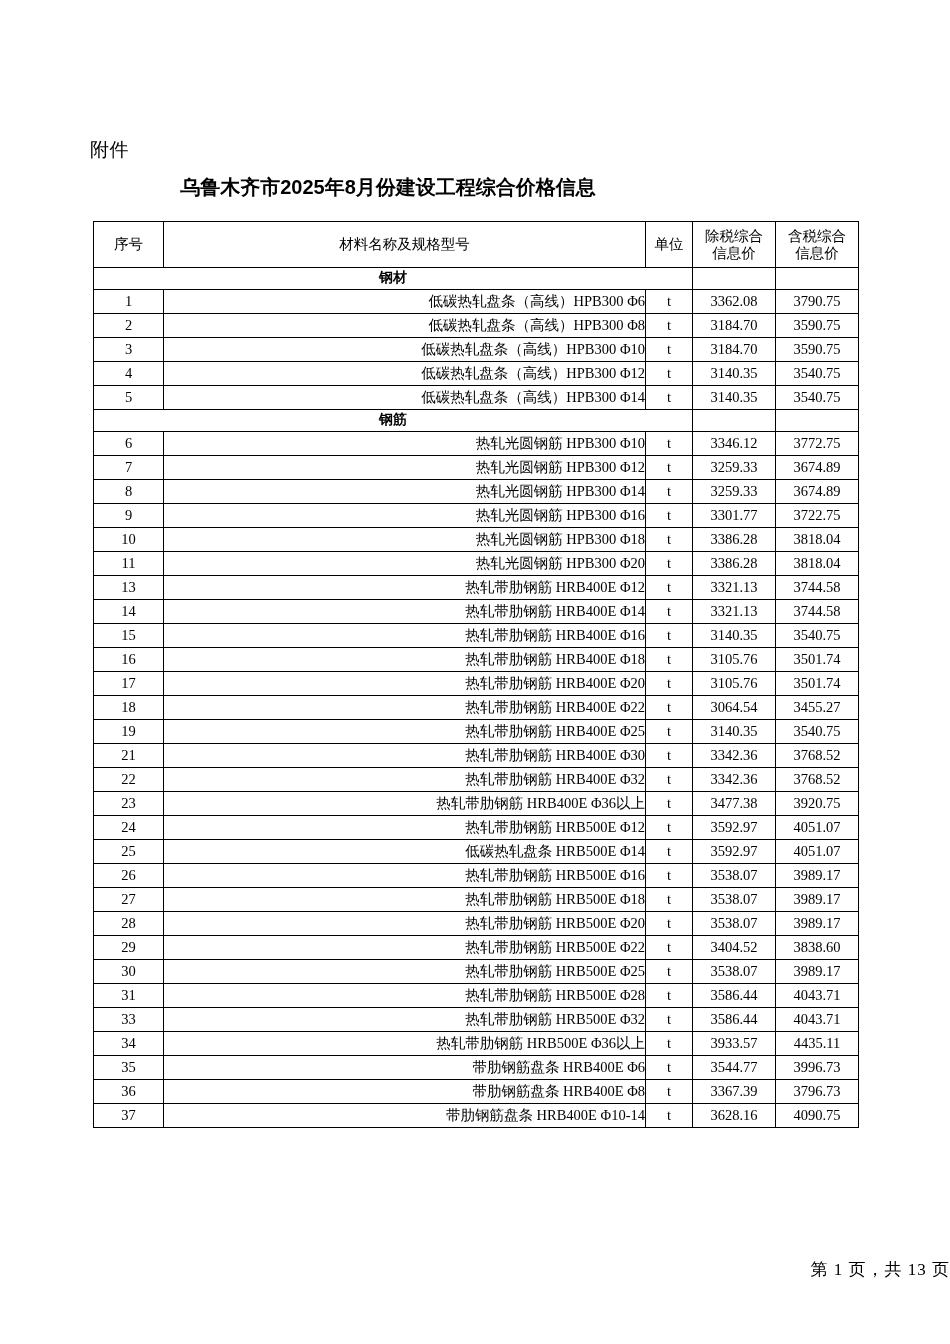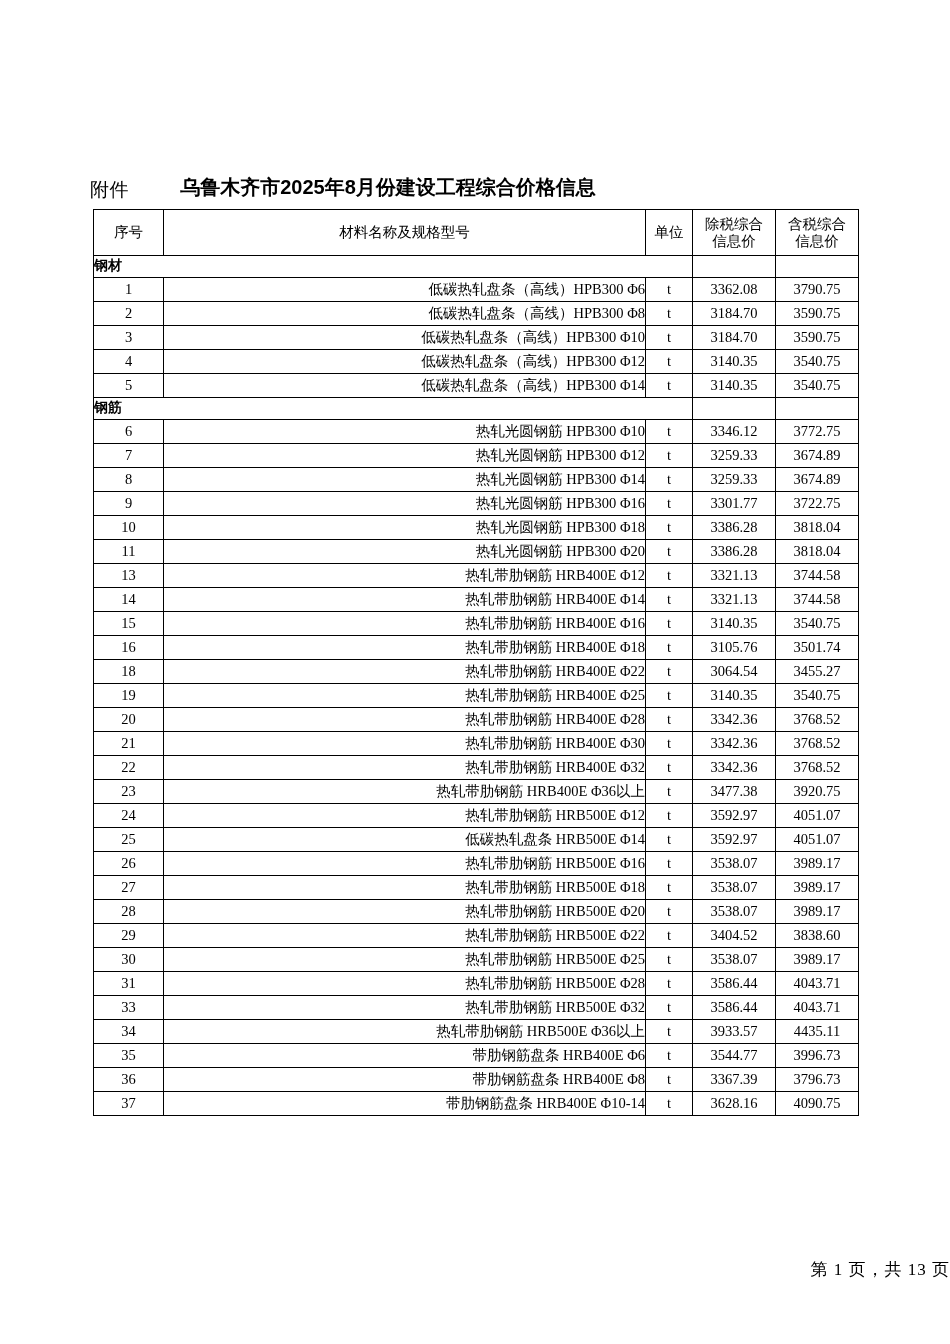--- a/index.html
+++ b/index.html
@@ -22,21 +22,20 @@
     box-sizing: border-box;
   }
   .attachment-label {
     position: absolute;
     left: 90px;
     top: 137px;
     font-size: 19px;
     font-family: "Liberation Sans", "DejaVu Sans", sans-serif;
     font-weight: normal;
     letter-spacing: 0.5px;
-    margin-top: 40px;
   }
   .doc-title {
     position: absolute;
     left: 0;
     top: 174px;
     width: 776px;
     text-align: center;
     font-size: 20px;
     font-family: "Liberation Sans", "DejaVu Sans", sans-serif;
     font-weight: bold;
@@ -46,20 +45,21 @@
     position: absolute;
     left: 93px;
     top: 209px;
     width: 765px;
   }
   table.price-table {
     border-collapse: collapse;
     width: 765px;
     table-layout: fixed;
     border: 1.6px solid #000;
+    margin-top: 12px;
   }
   table.price-table td, table.price-table th {
     border: 1px solid #000;
     padding: 0;
     font-size: 14.5px;
     line-height: 1.15;
     vertical-align: middle;
     font-weight: normal;
   }
   col.c-idx   { width: 70px; }
@@ -74,20 +74,21 @@
     font-family: "Liberation Sans", "DejaVu Sans", sans-serif;
     font-weight: bold;
     font-size: 15px;
     line-height: 1.12;
   }
   thead th .two-line {
     display: block;
   }
   tr.section-row td {
     height: 21px;
+    text-align: center;
     font-family: Liberation Serif, serif;
     font-weight: bold;
     font-size: 14px;
   }
   tr.data-row td {
     height: 23px;
   }
   td.idx {
     text-align: center;
     font-size: 14px;
@@ -260,39 +261,39 @@
             <td class="price">3540.75</td>
           </tr>
           <tr class="data-row">
             <td class="idx">16</td>
             <td class="name">热轧带肋钢筋 HRB400E Φ18</td>
             <td class="unit">t</td>
             <td class="price">3105.76</td>
             <td class="price">3501.74</td>
           </tr>
           <tr class="data-row">
+            <td class="idx">17</td>
+            <td class="name">热轧带肋钢筋 HRB400E Φ20</td>
+            <td class="unit">t</td>
+            <td class="price">3105.76</td>
+            <td class="price">3501.74</td>
+          </tr>
+          <tr class="data-row">
             <td class="idx">18</td>
             <td class="name">热轧带肋钢筋 HRB400E Φ22</td>
             <td class="unit">t</td>
             <td class="price">3064.54</td>
             <td class="price">3455.27</td>
           </tr>
           <tr class="data-row">
             <td class="idx">19</td>
             <td class="name">热轧带肋钢筋 HRB400E Φ25</td>
             <td class="unit">t</td>
             <td class="price">3140.35</td>
             <td class="price">3540.75</td>
-          </tr>
-          <tr class="data-row">
-            <td class="idx">20</td>
-            <td class="name">热轧带肋钢筋 HRB400E Φ28</td>
-            <td class="unit">t</td>
-            <td class="price">3342.36</td>
-            <td class="price">3768.52</td>
           </tr>
           <tr class="data-row">
             <td class="idx">21</td>
             <td class="name">热轧带肋钢筋 HRB400E Φ30</td>
             <td class="unit">t</td>
             <td class="price">3342.36</td>
             <td class="price">3768.52</td>
           </tr>
           <tr class="data-row">
             <td class="idx">22</td>

